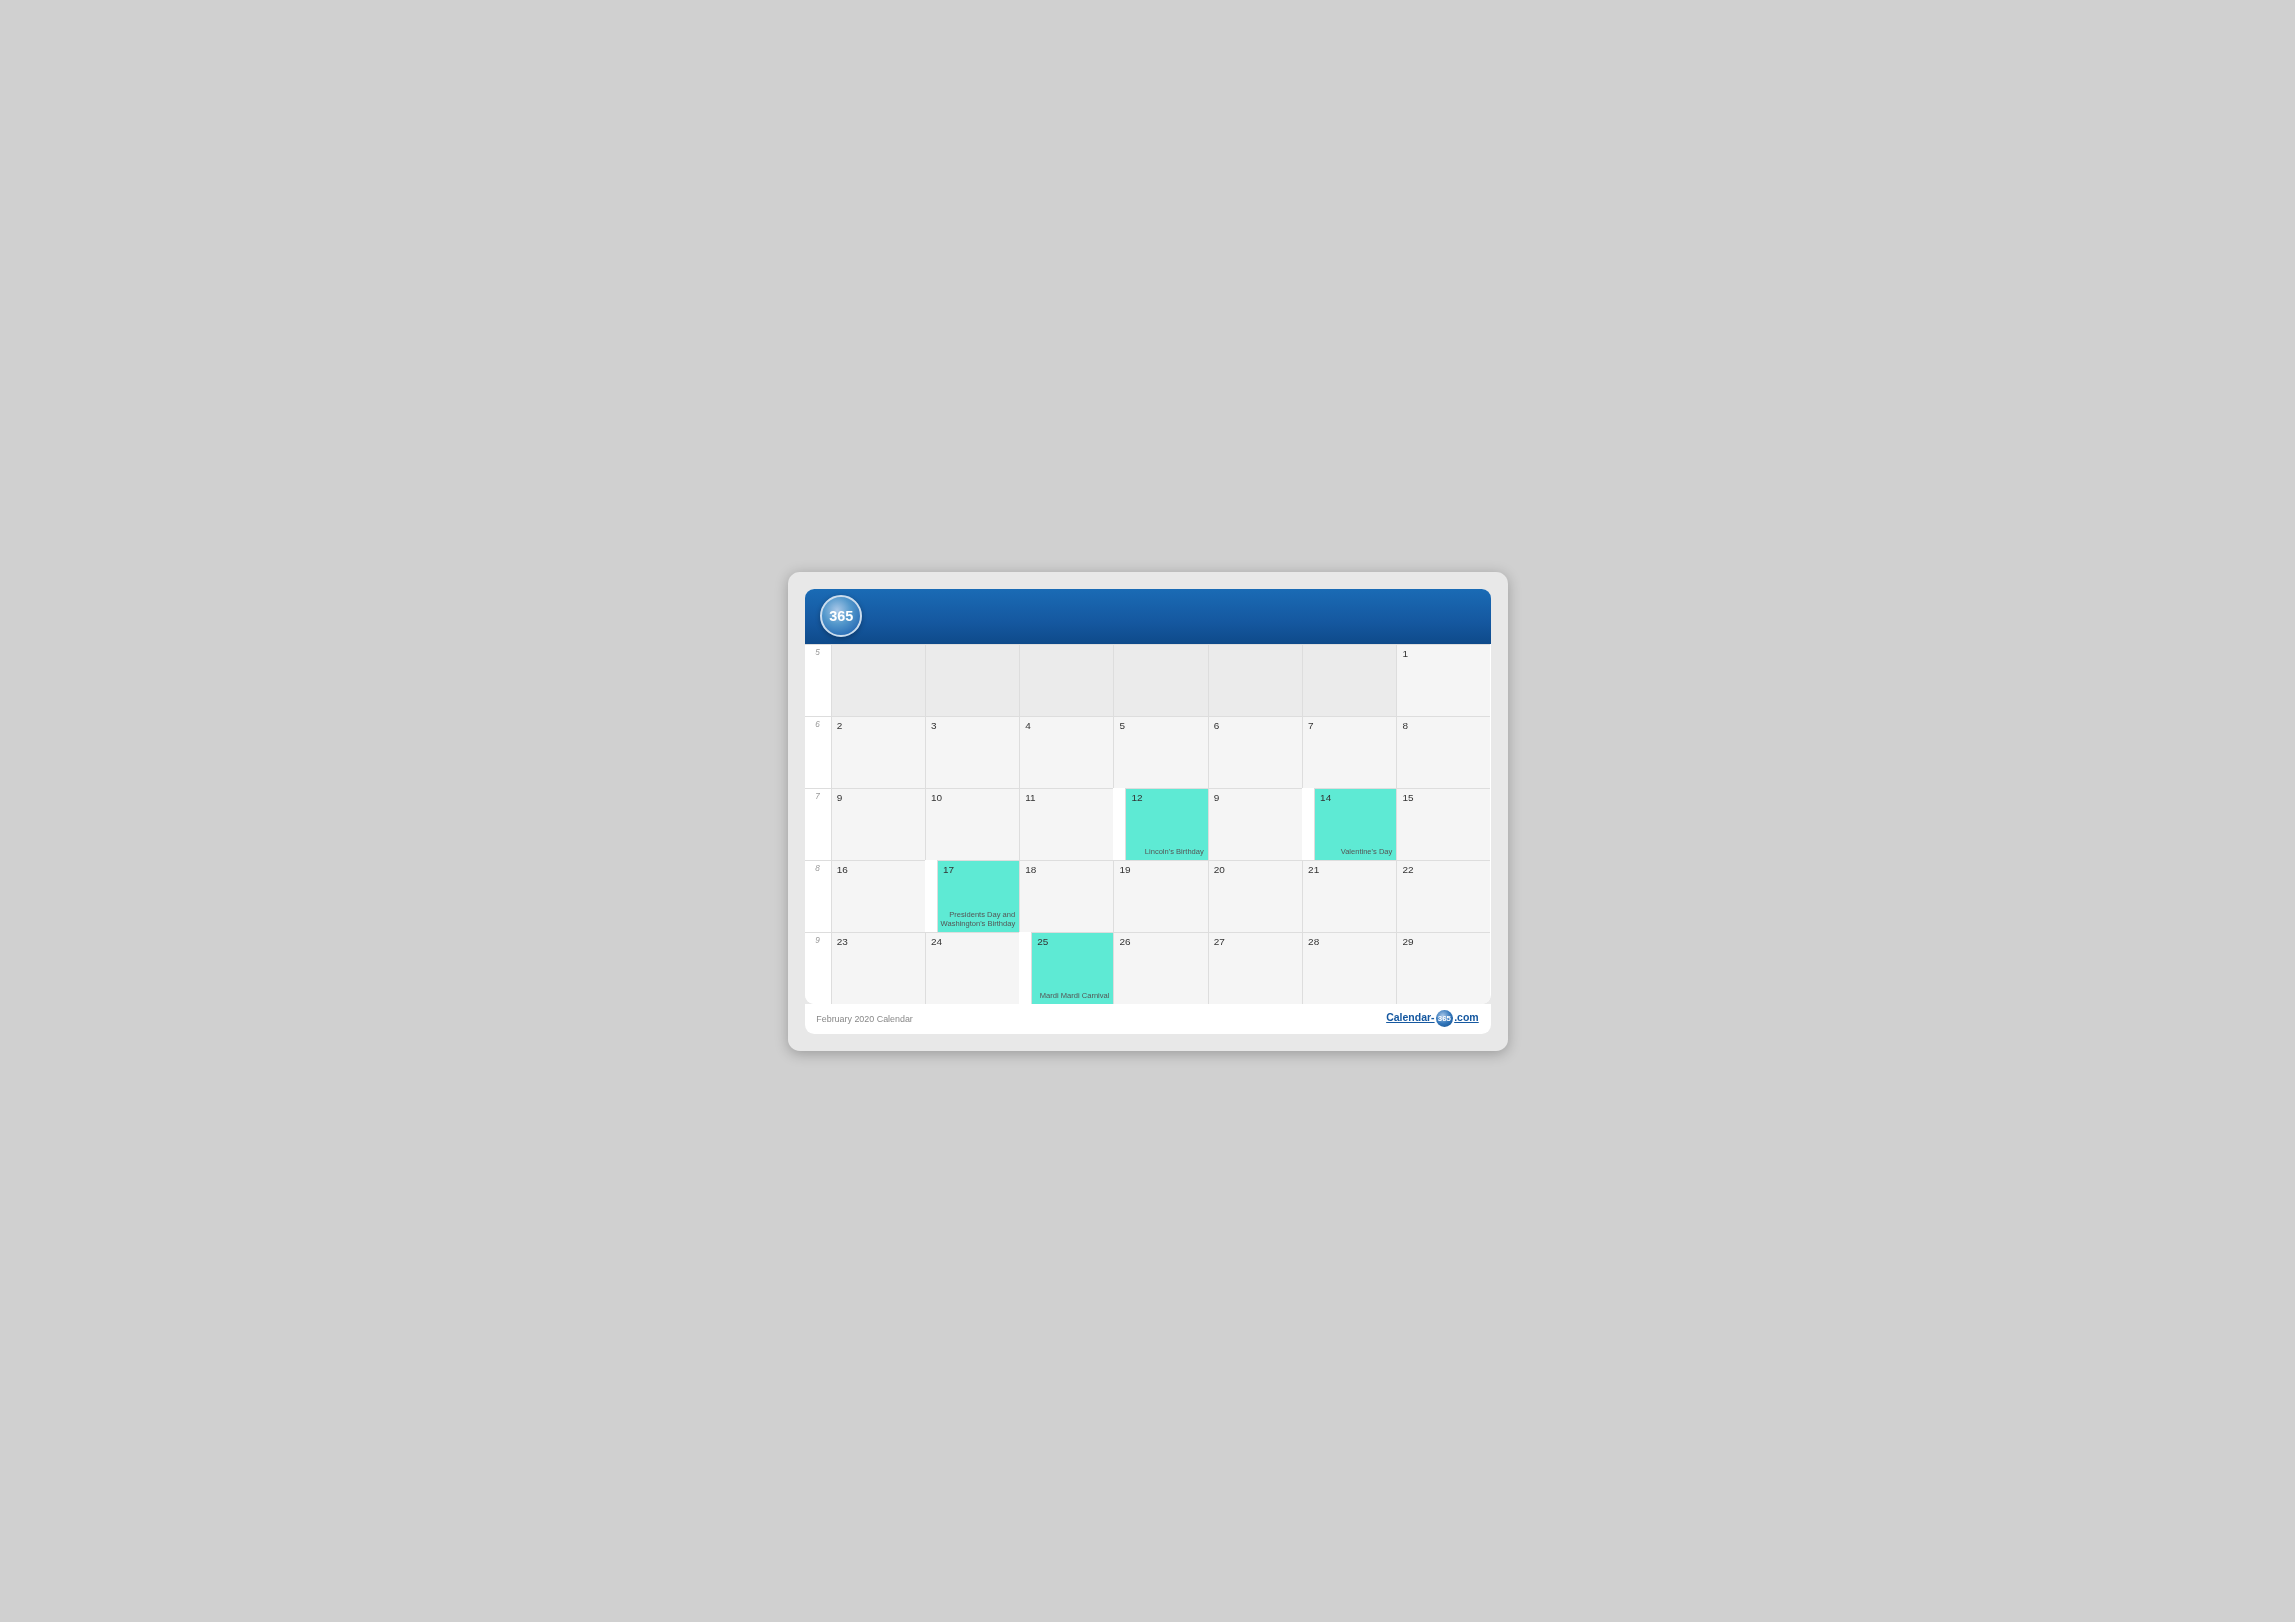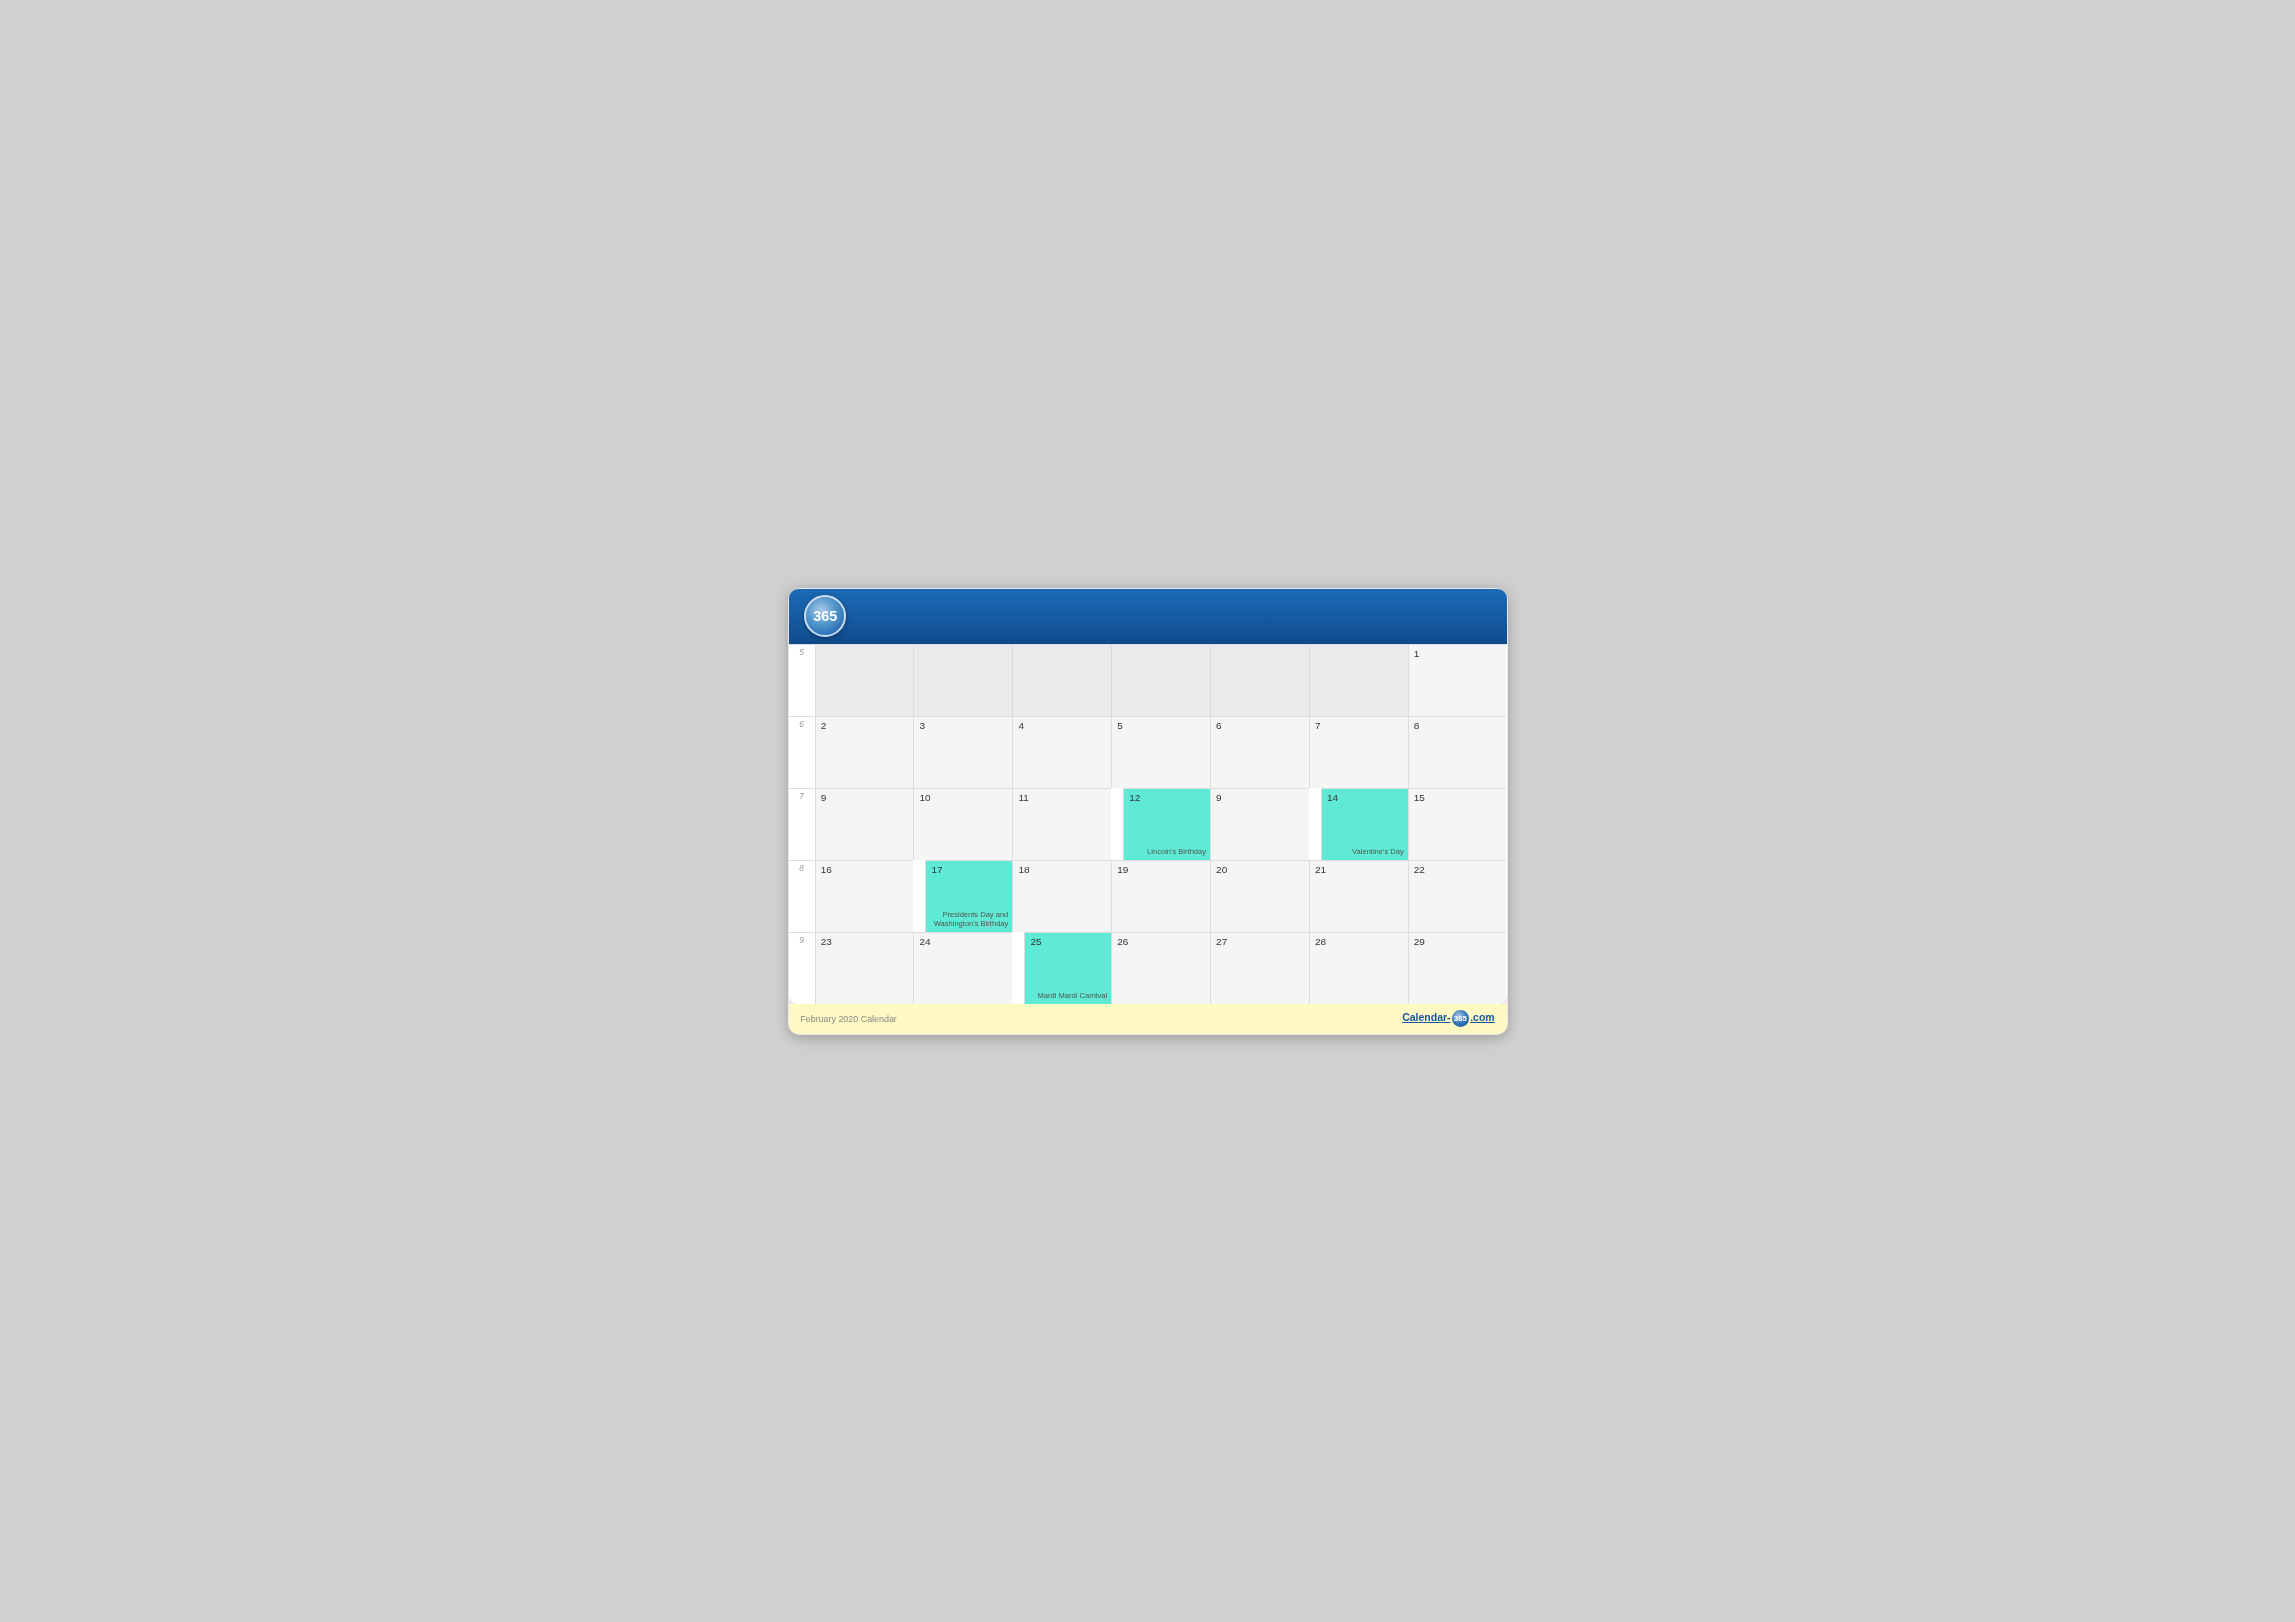--- a/index.html
+++ b/index.html
@@ -8,21 +8,21 @@
       display: flex;
       flex-direction: column;
       align-items: center;
       justify-content: center;
       min-height: 100vh;
       font-family: Arial, sans-serif;
     }
     .calendar-wrapper {
       background: #e8e8e8;
       border-radius: 11.8px;
-      padding: 1px;
+      padding: 17px;
       width: 95vw;
       max-width: 720px;
       box-shadow: 0 2.6px 13px rgba(0,0,0,0.25);
     }
     .calendar-inner {
       background: #ffffff;
       border-radius: 9.2px;
       overflow: hidden;
     }
     
@@ -123,21 +123,21 @@
       bottom: 3.9px;
       right: 3.9px;
       text-align: right;
     }
     
     .cal-footer {
       display: flex;
       justify-content: space-between;
       align-items: center;
       padding: 6.5px 11.8px;
-      background: #fef9c3;
+      background: #ffffff;
       border-radius: 0 0 9.2px 9.2px;
     }
     .footer-left {
       font-size: 0.85em;
       color: #888;
     }
     .footer-right {
       font-size: 1em;
       color: #333;
       font-weight: bold;

